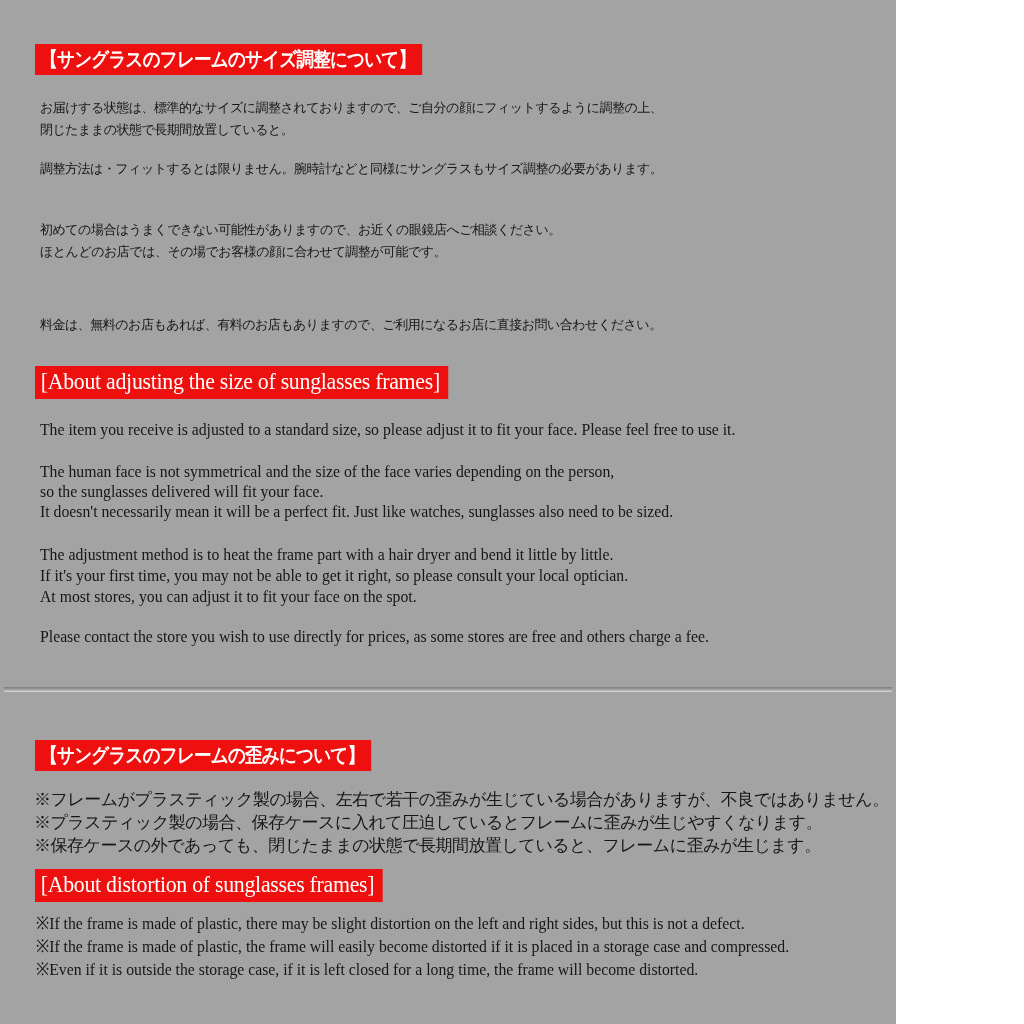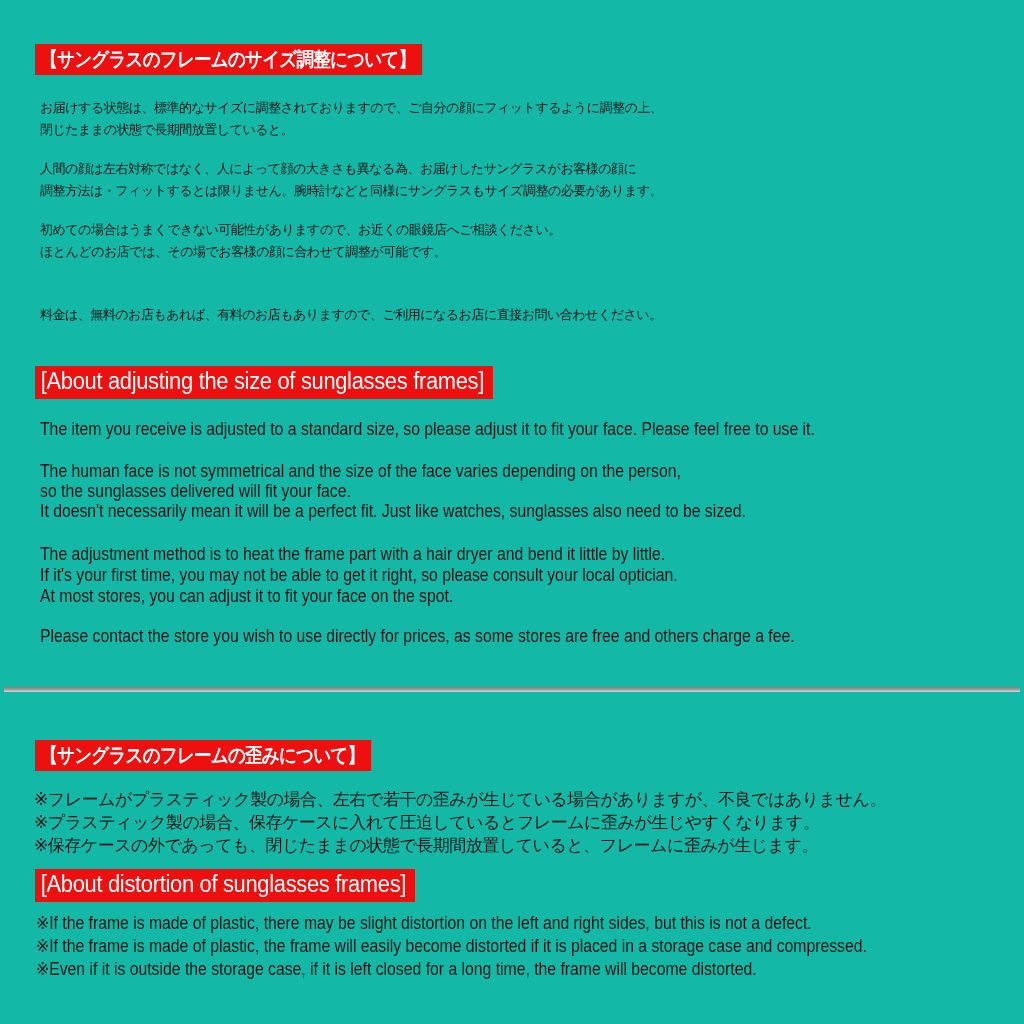--- a/index.html
+++ b/index.html
@@ -3,22 +3,22 @@
 <meta charset="utf-8">
 <style>
   * { margin:0; padding:0; box-sizing:border-box; }
   html,body { background:#ffffff; }
   body {
     width:1024px; height:1024px;
     font-family:"Liberation Sans","DejaVu Sans",sans-serif;
     color:#141414;
   }
   .page {
-    position:relative; width:1024px; height:1024px;
-    background:#14b8a6; overflow:hidden;
+    position:relative; width:896px; height:1024px;
+    background:#a3a3a3; overflow:hidden;font-family:Liberation Serif, serif;
   }
 
   
   .rh {
     position:absolute; left:35px;
     display:inline-block;
     background:#ee0f0f; color:#ffffff;
     white-space:nowrap;
     transform-origin:0 0;
   }
@@ -75,30 +75,29 @@
 <div class="page">
 
   <div class="rh jp" style="top:44px;">【サングラスのフレームのサイズ調整について】</div>
 
   <div class="jp-body" style="top:97px;">
     <div>お届けする状態は、標準的なサイズに調整されておりますので、ご自分の顔にフィットするように調整の上、</div>
     <div>閉じたままの状態で長期間放置していると。</div>
   </div>
 
   <div class="jp-body" style="top:158px;">
-    <div>人間の顔は左右対称ではなく、人によって顔の大きさも異なる為、お届けしたサングラスがお客様の顔に</div>
     <div>調整方法は・フィットするとは限りません。腕時計などと同様にサングラスもサイズ調整の必要があります。</div>
   </div>
 
   <div class="jp-body" style="top:219px;">
     <div>初めての場合はうまくできない可能性がありますので、お近くの眼鏡店へご相談ください。</div>
     <div>ほとんどのお店では、その場でお客様の顔に合わせて調整が可能です。</div>
   </div>
 
-  <div class="jp-body" style="top:304px;">
+  <div class="jp-body" style="top:314px;">
     <div>料金は、無料のお店もあれば、有料のお店もありますので、ご利用になるお店に直接お問い合わせください。</div>
   </div>
 
   <div class="rh en" style="top:366px;">[About adjusting the size of sunglasses frames]</div>
 
   <div class="en-body" style="top:419px;">
     <div>The item you receive is adjusted to a standard size, so please adjust it to fit your face. Please feel free to use it.</div>
   </div>
 
   <div class="en-body" style="top:461px;">

